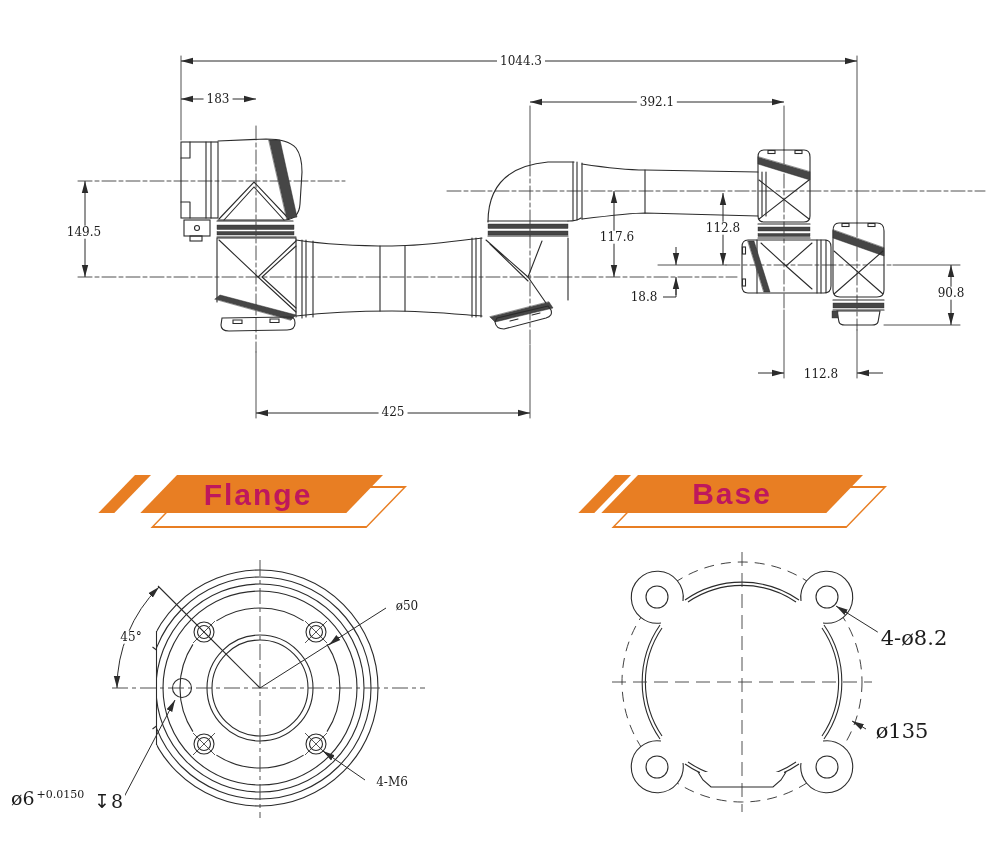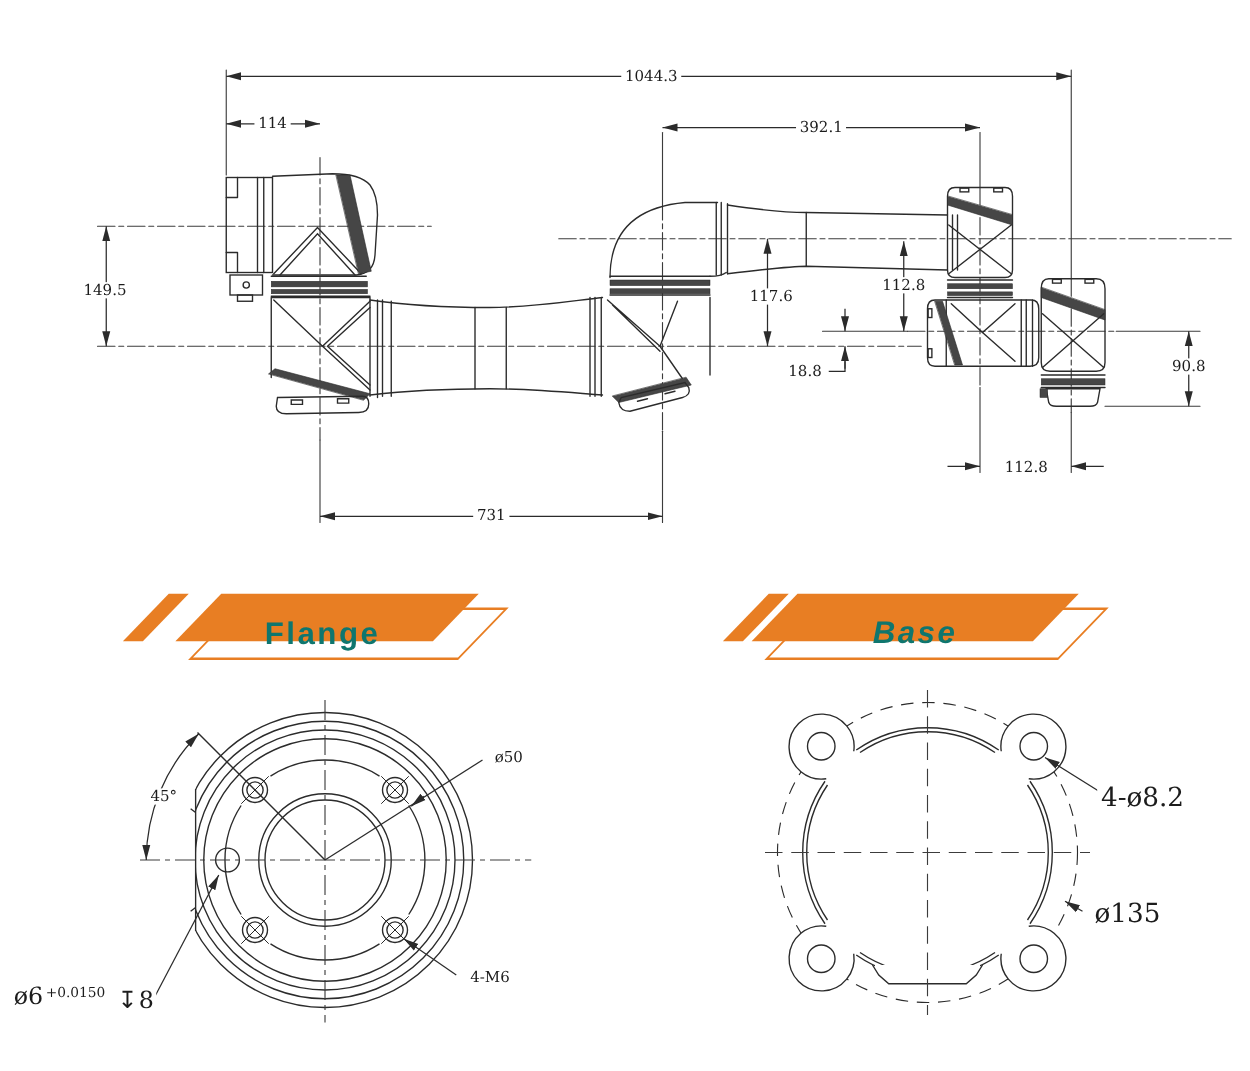--- a/index.html
+++ b/index.html
@@ -13,23 +13,23 @@
   .pinlbl{position:absolute;transform:translate(0,-50%);display:flex;align-items:flex-start;
        font-family:"DejaVu Serif",serif;font-size:19px;color:#1c1c1c;background:#fff;
        padding:0 2px;z-index:5;line-height:1;}
   .tol{display:inline-flex;flex-direction:row;font-size:11px;line-height:1.1;
        margin-left:2px;font-style:normal;}
   .tol i{font-style:normal;}
   .dsym{font-family:"DejaVu Sans",sans-serif;margin-right:1px;}
   .banner-shape{position:absolute;transform:skewX(-44deg);transform-origin:0 0;z-index:2;}
   .banner-fill{background:#e87e23;}
   .banner-outline{border:2px solid #e87e23;background:transparent;z-index:1;}
-  .banner-label{position:absolute;transform:translate(-50%,-50%);color:#0f766e;
-       font-family:"Liberation Sans",sans-serif;font-size:25px;font-weight:700;
-       letter-spacing:2px;z-index:3;white-space:nowrap;margin-top:13px;}
+  .banner-label{position:absolute;transform:translate(-50%,-50%);color:#be185d;
+       font-family:"Liberation Sans",sans-serif;font-size:30px;font-weight:700;
+       letter-spacing:2px;z-index:3;white-space:nowrap;}
 </style>
 </head>
 <body>
 
 <div id="stage">
 
 <svg id="drawing" width="1000" height="857" viewBox="0 0 1000 857">
   <defs>
     <marker id="ah" markerWidth="13" markerHeight="9" refX="12" refY="4" orient="auto-start-reverse" markerUnits="userSpaceOnUse">
       <path d="M12,4 L0,7.2 L0,0.8 Z" fill="#2b2b2b"></path>
@@ -232,32 +232,32 @@
 </svg>
 
 <div class="banner-shape banner-fill" style="left:135px;top:475px;width:16px;height:38px;"></div>
 <div class="banner-shape banner-fill" style="left:177px;top:475px;width:206px;height:38px;"></div>
 <div class="banner-shape banner-outline" style="left:191px;top:486px;width:212px;height:38px;"></div>
 <div class="banner-label" style="left:258px;top:495px;">Flange</div>
 
 <div class="banner-shape banner-fill" style="left:615px;top:475px;width:16px;height:38px;"></div>
 <div class="banner-shape banner-fill" style="left:638px;top:475px;width:225px;height:38px;"></div>
 <div class="banner-shape banner-outline" style="left:652px;top:486px;width:231px;height:38px;"></div>
-<div class="banner-label" style="left:732px;top:494px;font-style:italic;">Base</div>
+<div class="banner-label" style="left:732px;top:494px;">Base</div>
 
 <div class="lbl" style="left:521px;top:61px;">1044.3</div>
-<div class="lbl" style="left:218px;top:99px;">114</div>
+<div class="lbl" style="left:218px;top:99px;">183</div>
 <div class="lbl" style="left:657px;top:102px;">392.1</div>
 <div class="lbl" style="left:84px;top:232px;">149.5</div>
 <div class="lbl" style="left:617px;top:237px;">117.6</div>
 <div class="lbl" style="left:723px;top:228px;">112.8</div>
 <div class="lbl" style="left:644px;top:297px;">18.8</div>
 <div class="lbl" style="left:951px;top:293px;">90.8</div>
 <div class="lbl" style="left:821px;top:374px;">112.8</div>
-<div class="lbl" style="left:393px;top:412px;">731</div>
+<div class="lbl" style="left:393px;top:412px;">425</div>
 
 <div class="lbl" style="left:131px;top:637px;">45°</div>
 <div class="lbl" style="left:407px;top:606px;">ø50</div>
 <div class="lbl" style="left:392px;top:782px;">4-M6</div>
 <div class="pinlbl" style="left:9px;top:798px;">
   <span>ø6</span>
       <span class="tol">
         <i>+0.015</i>
         <i>0</i>
       </span>

